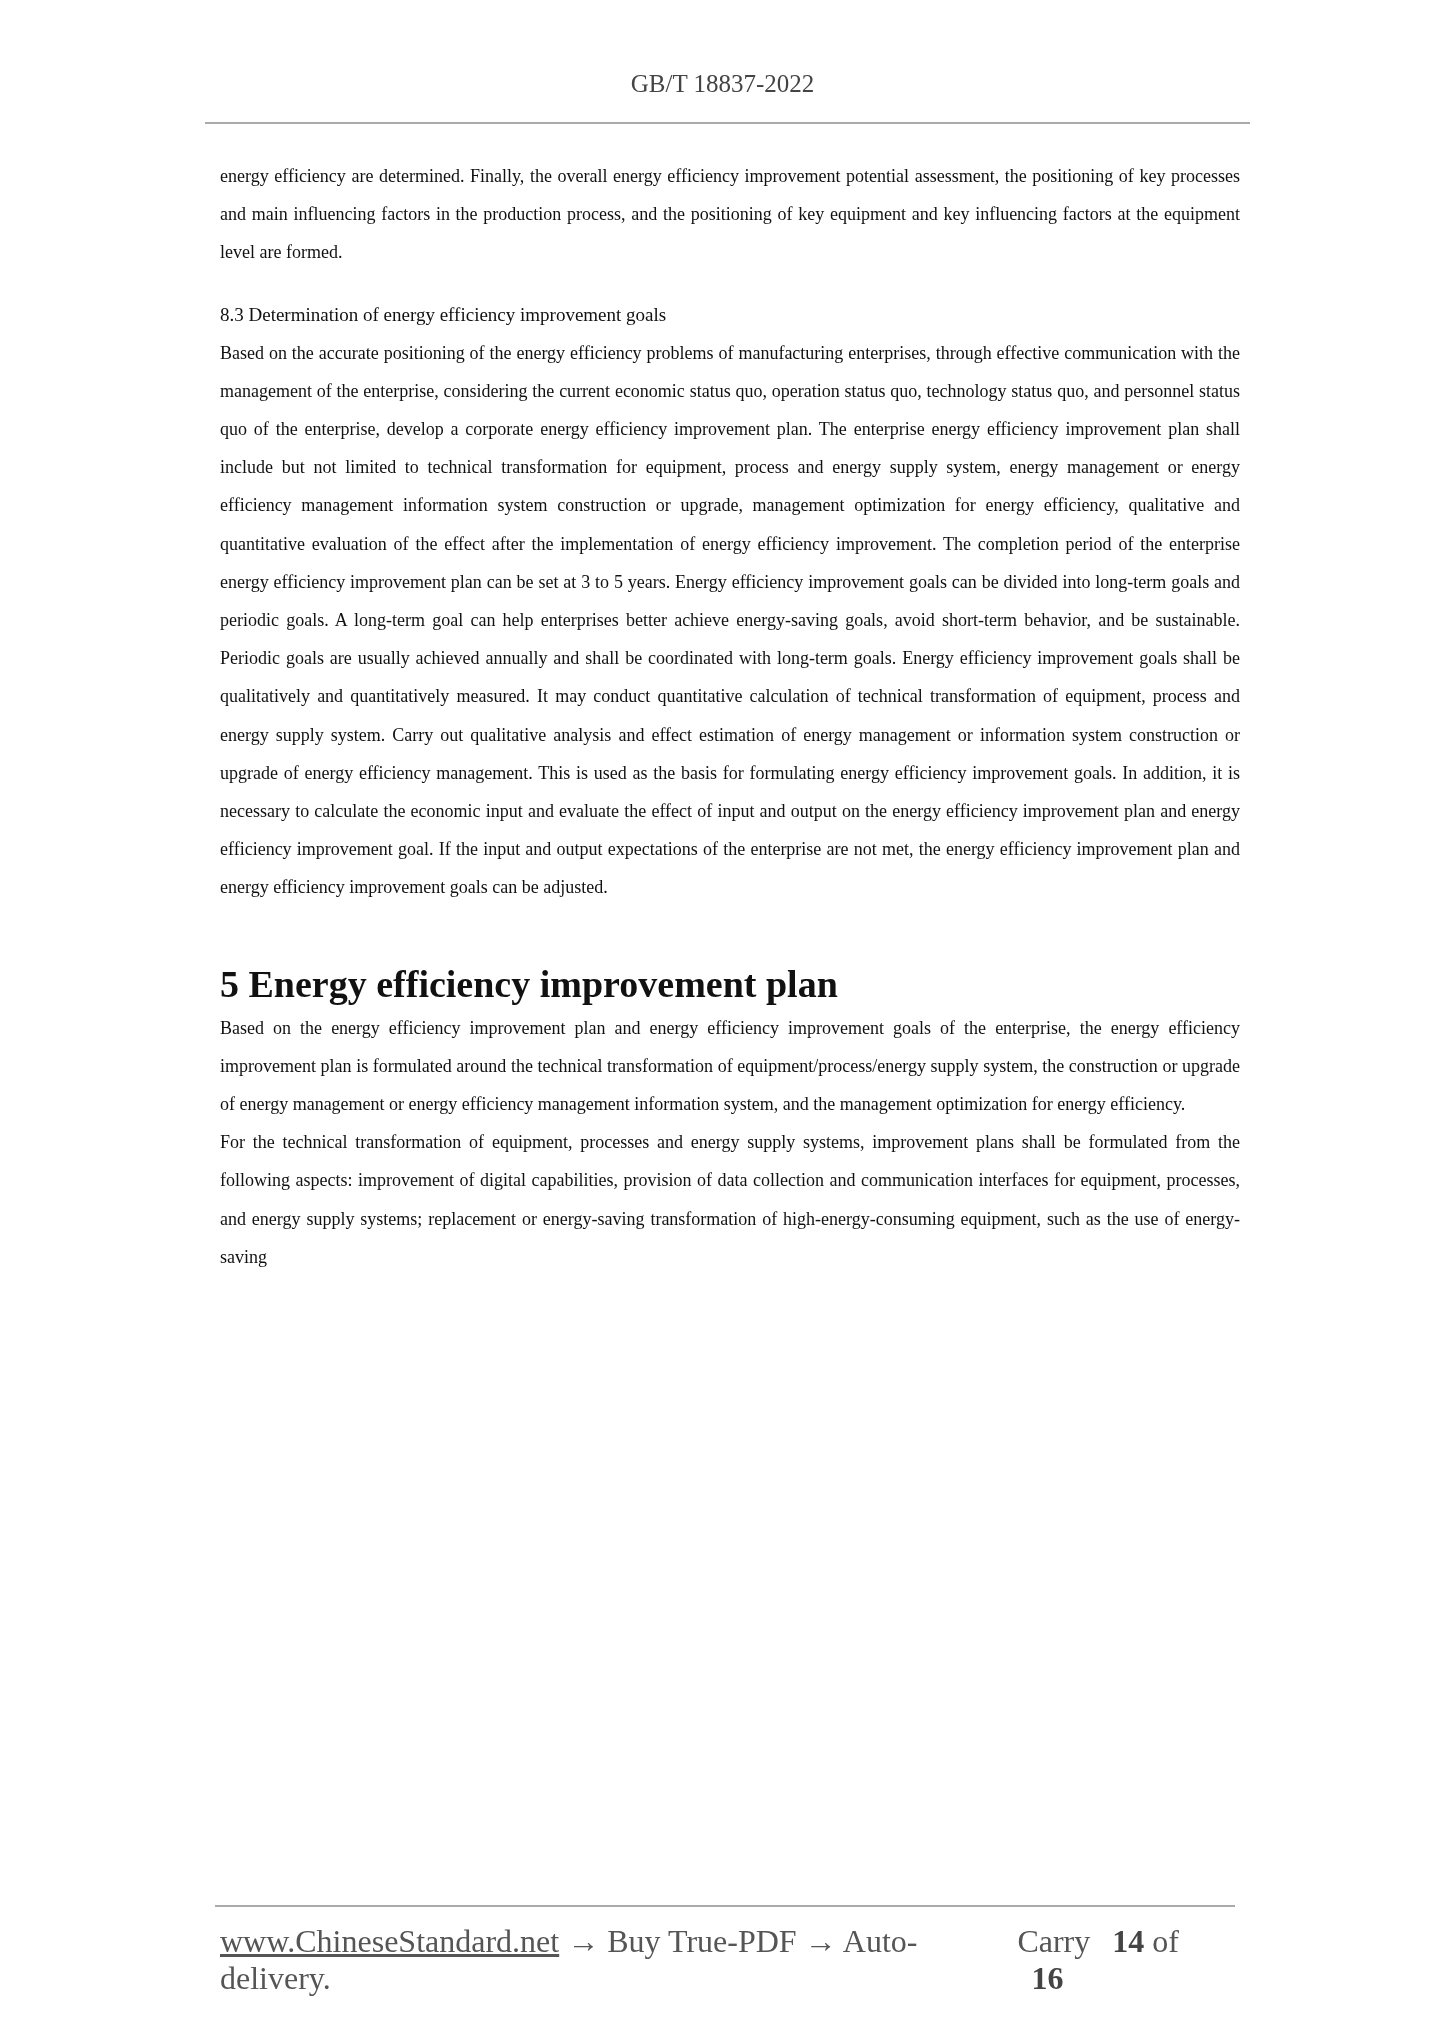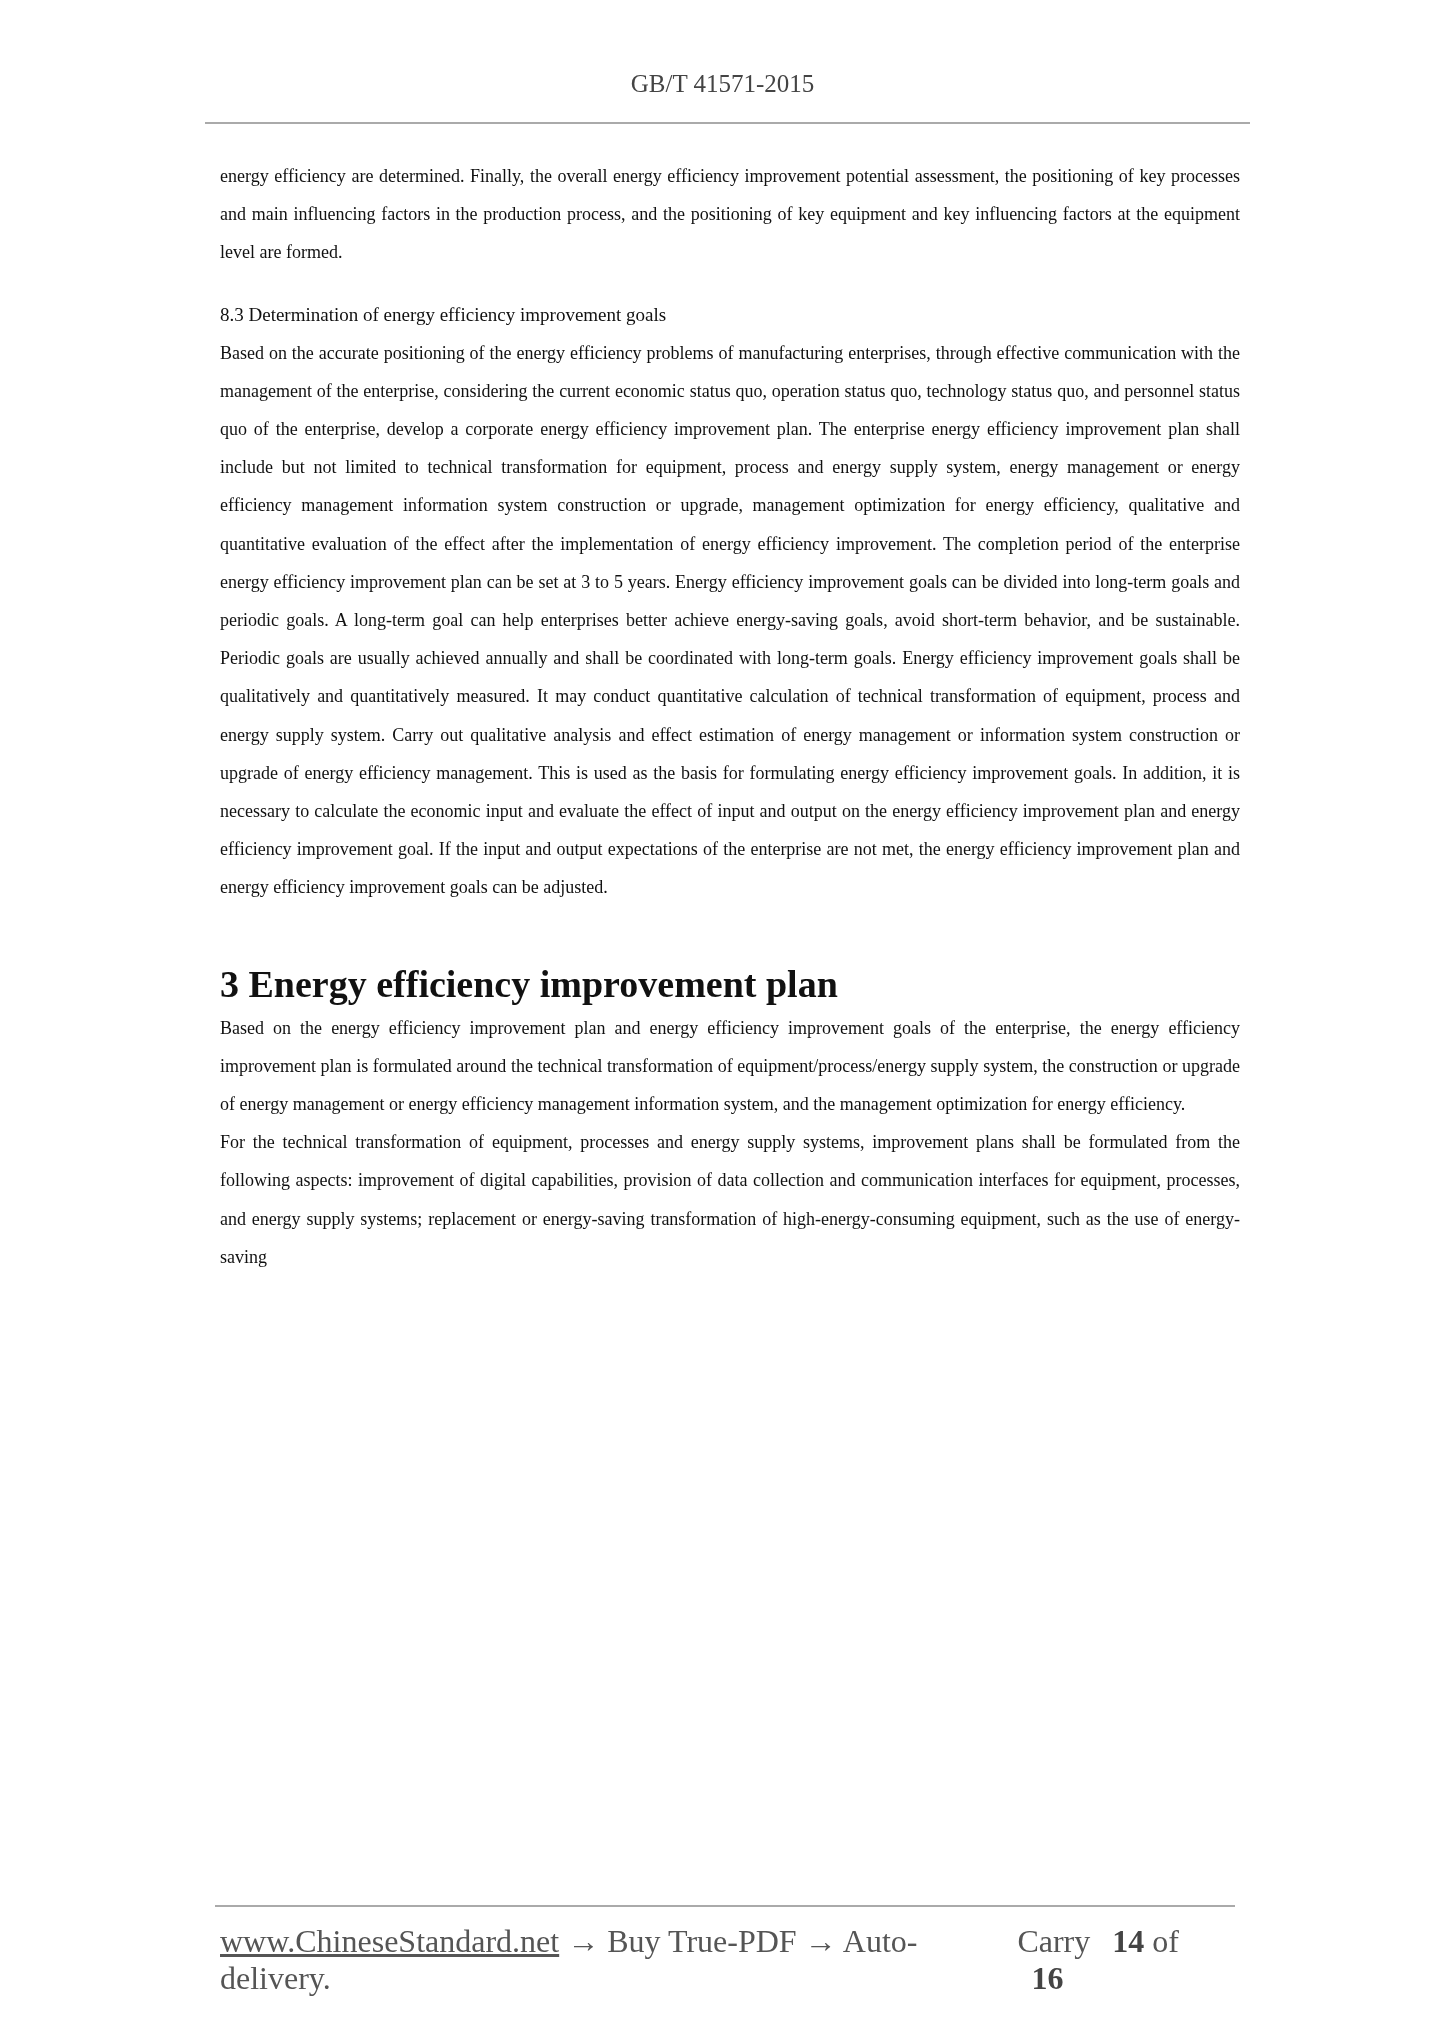--- a/index.html
+++ b/index.html
@@ -18,29 +18,29 @@
   .footer-rule { position:absolute; top:1905px; left:215px; width:1020px; height:2px; background:#aaa; }
   .footer { position:absolute; top:1923px; left:220px; width:1010px; font-size:32px; color:#555;
             display:flex; justify-content:space-between; }
   .footer a { color:#555; text-decoration:underline; }
   .footer b { color:#444;margin-left:14px; }
 </style>
 </head>
 <body>
 
 <div class="header">
-  <span>GB/T 41571-2015</span>
+  <span>GB/T 18837-2022</span>
 </div>
 <div class="header-rule"></div>
 
 <div class="content">
   <p class="body">energy efficiency are determined. Finally, the overall energy efficiency improvement potential assessment, the positioning of key processes and main influencing factors in the production process, and the positioning of key equipment and key influencing factors at the equipment level are formed.</p>
   <h3 class="sub">8.3 Determination of energy efficiency improvement goals</h3>
   <p class="body gap-sm">Based on the accurate positioning of the energy efficiency problems of manufacturing enterprises, through effective communication with the management of the enterprise, considering the current economic status quo, operation status quo, technology status quo, and personnel status quo of the enterprise, develop a corporate energy efficiency improvement plan. The enterprise energy efficiency improvement plan shall include but not limited to technical transformation for equipment, process and energy supply system, energy management or energy efficiency management information system construction or upgrade, management optimization for energy efficiency, qualitative and quantitative evaluation of the effect after the implementation of energy efficiency improvement. The completion period of the enterprise energy efficiency improvement plan can be set at 3 to 5 years. Energy efficiency improvement goals can be divided into long-term goals and periodic goals. A long-term goal can help enterprises better achieve energy-saving goals, avoid short-term behavior, and be sustainable. Periodic goals are usually achieved annually and shall be coordinated with long-term goals. Energy efficiency improvement goals shall be qualitatively and quantitatively measured. It may conduct quantitative calculation of technical transformation of equipment, process and energy supply system. Carry out qualitative analysis and effect estimation of energy management or information system construction or upgrade of energy efficiency management. This is used as the basis for formulating energy efficiency improvement goals. In addition, it is necessary to calculate the economic input and evaluate the effect of input and output on the energy efficiency improvement plan and energy efficiency improvement goal. If the input and output expectations of the enterprise are not met, the energy efficiency improvement plan and energy efficiency improvement goals can be adjusted.</p>
-  <h2 class="sec">3 Energy efficiency improvement plan</h2>
+  <h2 class="sec">5 Energy efficiency improvement plan</h2>
   <p class="body gap-lg">Based on the energy efficiency improvement plan and energy efficiency improvement goals of the enterprise, the energy efficiency improvement plan is formulated around the technical transformation of equipment/process/energy supply system, the construction or upgrade of energy management or energy efficiency management information system, and the management optimization for energy efficiency.</p>
   <p class="body gap-sm">For the technical transformation of equipment, processes and energy supply systems, improvement plans shall be formulated from the following aspects: improvement of digital capabilities, provision of data collection and communication interfaces for equipment, processes, and energy supply systems; replacement or energy-saving transformation of high-energy-consuming equipment, such as the use of energy-saving</p>
 </div>
 
 <div class="footer-rule"></div>
 <div class="footer">
   <span>
     <a>www.ChineseStandard.net</a>
     <span>→</span>
     <span>Buy True-PDF</span>

